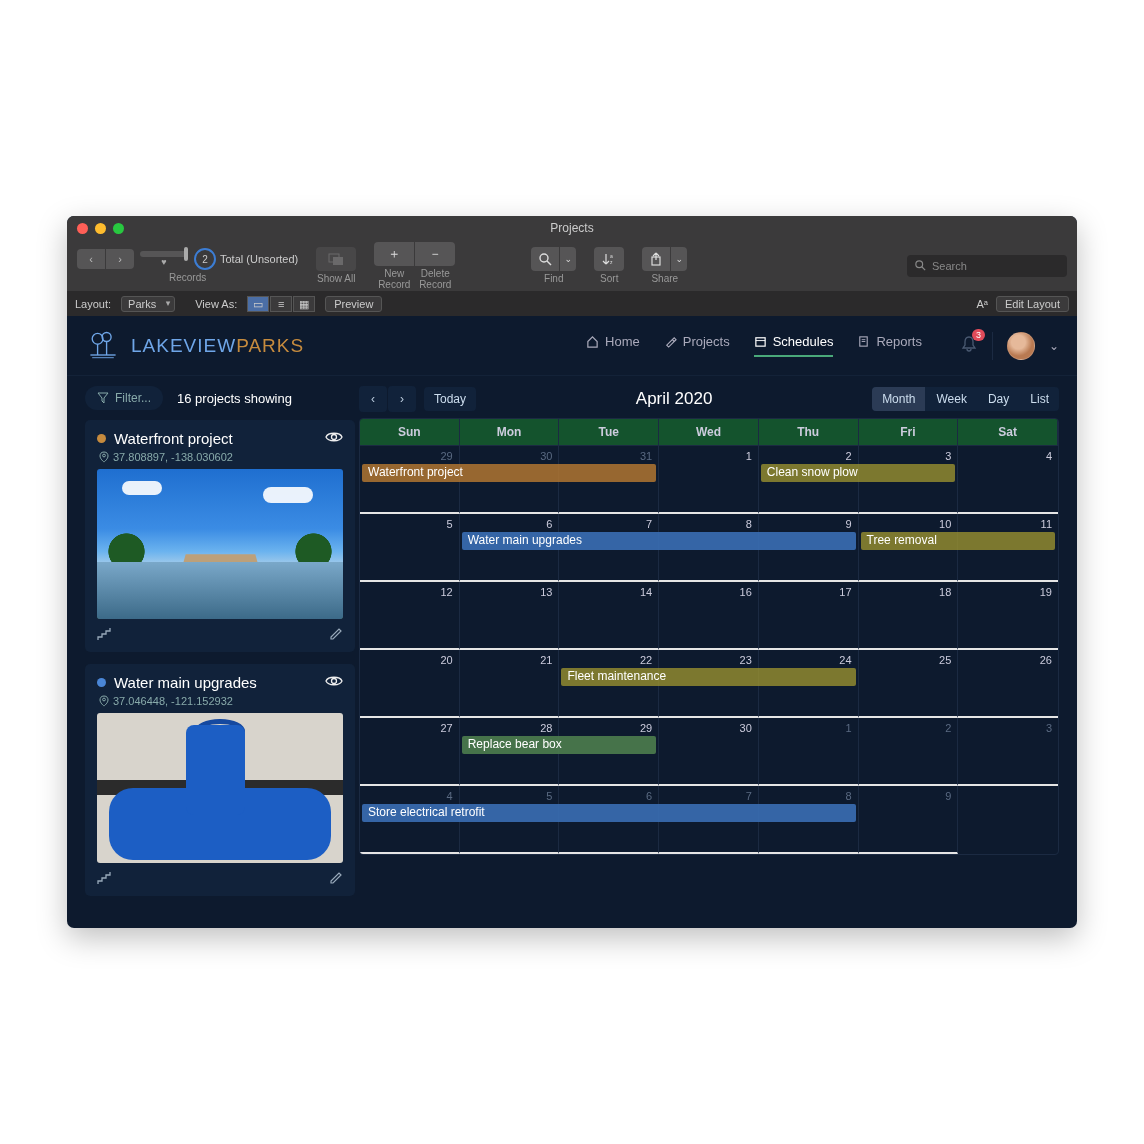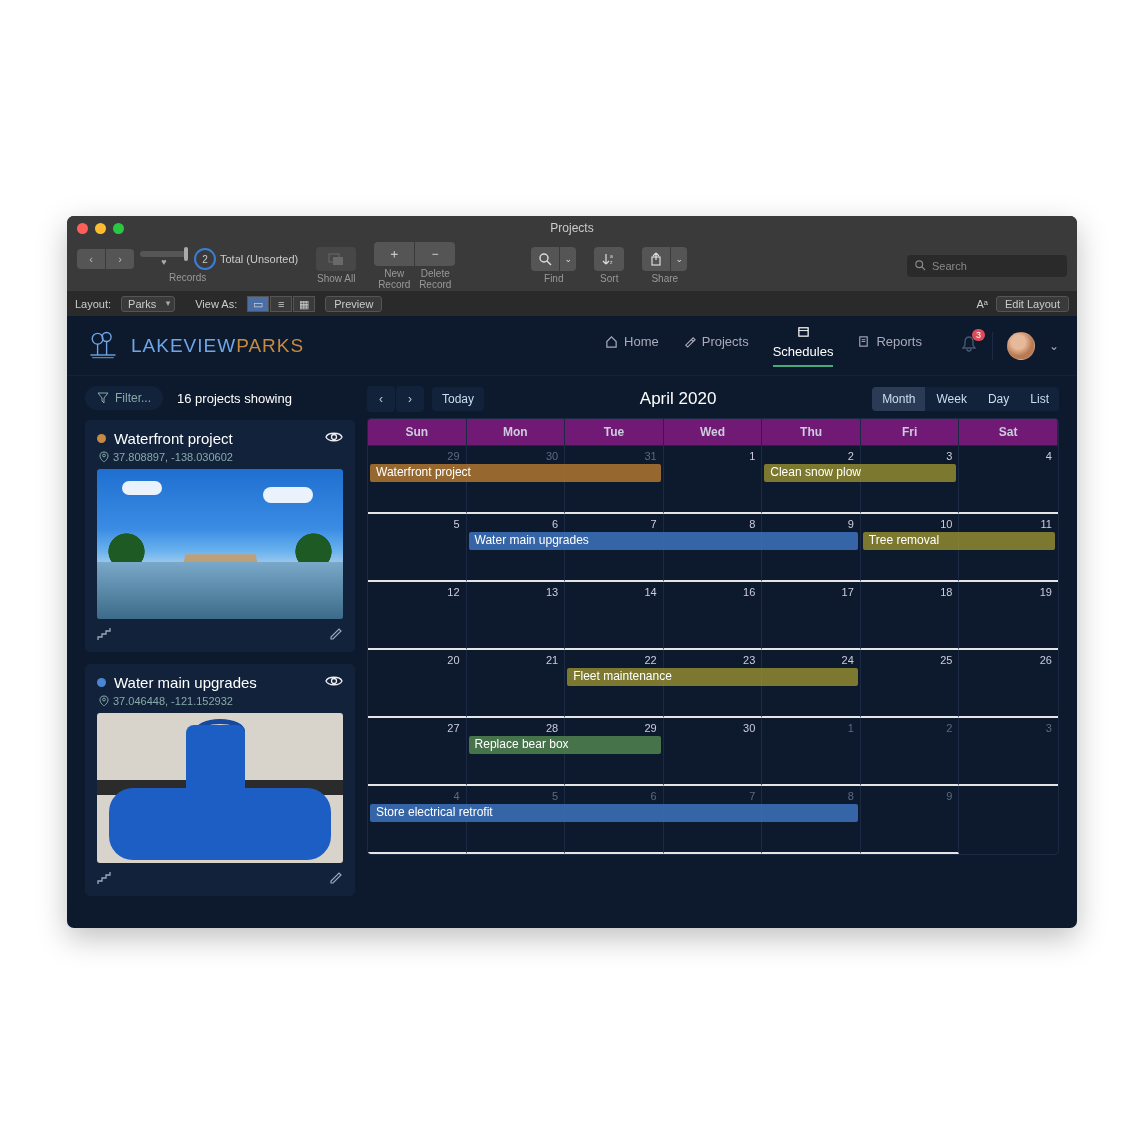--- a/index.html
+++ b/index.html
@@ -79,29 +79,29 @@
   display:flex; align-items:center; padding:0 18px; gap:14px;
   border-bottom: 1px solid #132238;
 }
 .logo { display:flex; align-items:center; gap:10px; }
 .logo-mark { width:36px; height:36px; position:relative; }
 .logo-mark svg { width:100%; height:100%; }
 .brand { font-size:19px; letter-spacing:1px; }
 .brand .b1{ color:#6fa6e8; } .brand .b2{ color:#c68b3e; }
 .main-nav { margin-left:auto; display:flex; gap:24px; align-items:center;}
 .nav-item { color:#aab; font-size:13px; display:flex; align-items:center; gap:6px; padding-bottom:6px; border-bottom:2px solid transparent; cursor:pointer;}
-.nav-item.active{ color:#fff; border-bottom-color:#4aa97a;flex-direction:column;}
+.nav-item.active{ color:#fff; border-bottom-color:#4aa97a;}
 .hdr-right { display: flex; align-items:center; gap:14px; margin-left:24px;}
 .bell { position:relative; color:#667; }
 .bell-badge { position:absolute; top:-6px; right:-7px; background:#e04b5a; color:#fff; border-radius:8px; font-size:9px; padding:1px 4px;}
 .sep { width:1px; height:28px; background:#1b2a42;}
 .avatar { width:28px; height:28px; border-radius:50%; background: radial-gradient(circle at 40% 35%, #e6b99a 30%, #b97a52 60%); border:1px solid #fff2; }
 .chev { color:#aab; }
 
-.content{ display:flex; padding: 10px 18px 20px; gap:12px;}
+.content{ display:flex; padding: 10px 18px 20px; gap:4px;}
 .sidebar { width:270px; }
 .filterbar { display:flex; align-items:center; gap:14px; margin-bottom:10px;}
 .filter-pill { background:#11223a; border-radius:14px; padding:5px 12px; color:#8aa; font-size:12px; display:flex; align-items:center; gap:6px;}
 .showing { color:#fff; font-size:13px; }
 
 .card { background:#11223a; border-radius:5px; padding:10px 12px 8px; margin-bottom:12px;}
 .card-title-row{display:flex; align-items:center; gap:8px;}
 .dot{width:9px;height:9px;border-radius:50%;}
 .dot.orange{background:#c68b3e;} .dot.blue{background:#4a86d6;}
 .card-title{ color:#fff; font-size:15px; font-weight:500; flex:1;}
@@ -125,21 +125,21 @@
 .cal-toolbar{ display:flex; align-items:center; gap:8px; margin-bottom:6px;}
 .cal-nav{ display:flex; gap:1px;}
 .cal-btn{ background:#11223a; border-radius:4px; width:28px; height:26px; display:flex; align-items:center; justify-content:center; color:#bcd; }
 .cal-today{ background:#11223a; border-radius:4px; padding:5px 10px; color:#cde; font-size:12px;}
 .cal-title{ color:#fff; font-size:17px; font-weight:500; margin:0 auto;}
 .cal-views{ display:flex; gap:1px; background:#11223a; border-radius:4px; overflow:hidden;}
 .cal-view{ padding:5px 10px; color:#cde; font-size:12px;}
 .cal-view.active{ background:#2b3b55;}
 
 .grid{ display:grid; grid-template-columns:repeat(7,1fr); border:1px solid #1b2a42; border-radius:4px; overflow:hidden;}
-.dayhdr{ background:#701a75; text-align:center; padding:6px 0; color:#ccd; font-size:12px; font-weight:600; border-bottom:1px solid #1b2a42; border-right:1px solid #1b2a42;}
+.dayhdr{ background:#14532d; text-align:center; padding:6px 0; color:#ccd; font-size:12px; font-weight:600; border-bottom:1px solid #1b2a42; border-right:1px solid #1b2a42;}
 .cell{ height:68px; border-right:1px solid #1b2a42; border-bottom:2px solid #e5e5e5; position:relative; padding:4px 6px 0 0;}
 .cell:nth-child(7n){border-right:none;}
 .dnum{ position:absolute; top:4px; right:6px; color:#ccd; font-size:11px;}
 .dim .dnum{ color:#5a6a82;}
 .evt{ position:absolute; left:2px; height:18px; border-radius:2px; font-size:12px; color:#fff; padding:1px 6px; white-space:nowrap; overflow:hidden;}
 .evt.orange{ background: rgba(176,117,48,.85); }
 .evt.olive{ background: rgba(156,148,48,.78); }
 .evt.blue{ background: rgba(58,110,180,.9); }
 .evt.green{ background: rgba(78,128,78,.88); }
 </style>

